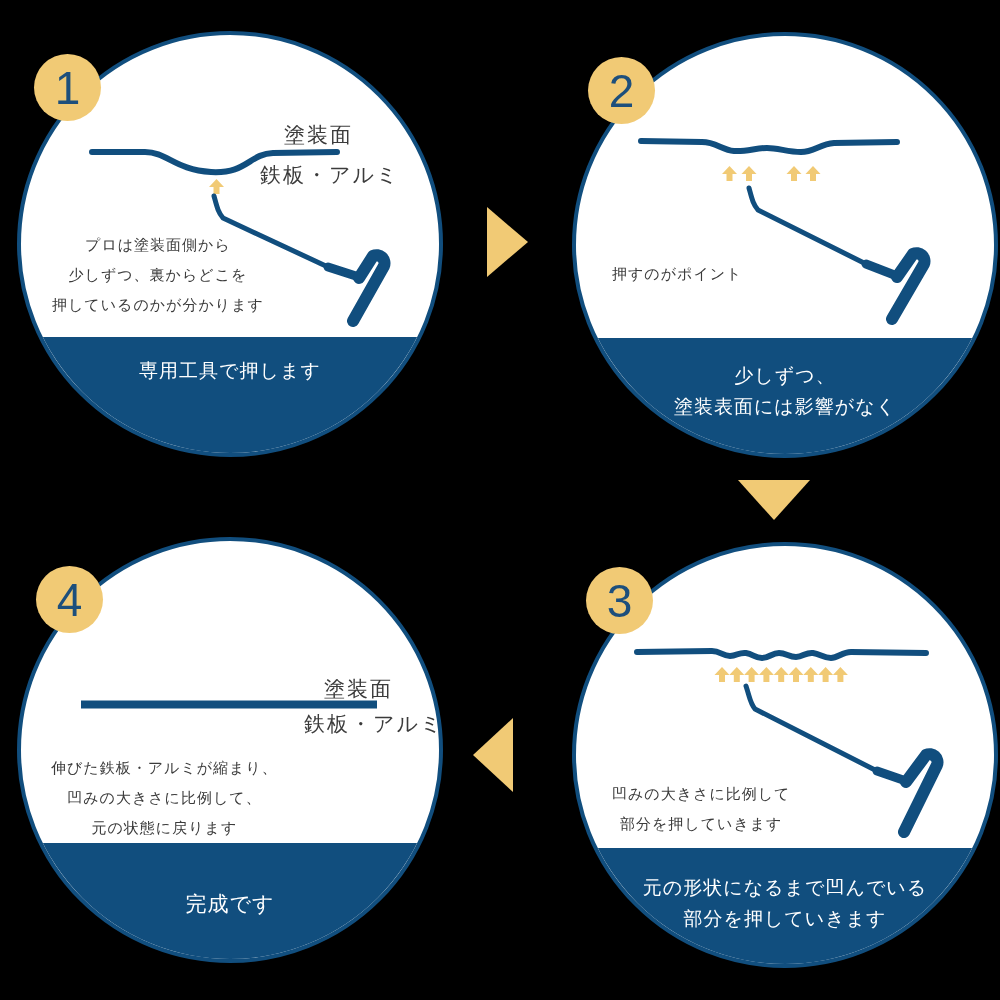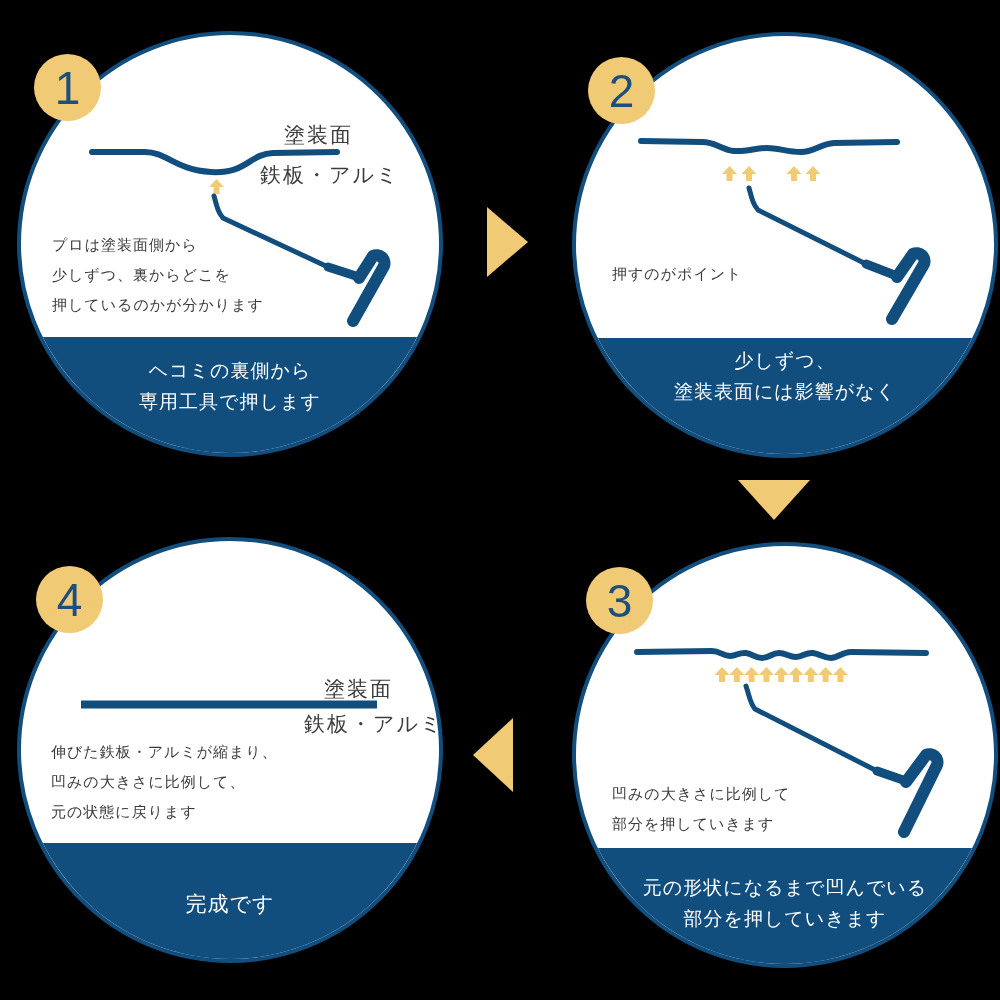--- a/index.html
+++ b/index.html
@@ -24,21 +24,21 @@
   .panel{stroke:#114E7E;stroke-width:6;fill:none;stroke-linecap:round;stroke-linejoin:round;}
   .rod-thin{stroke:#114E7E;stroke-width:5;fill:none;stroke-linecap:round;}
   .rod-mid{stroke:#114E7E;stroke-width:9;fill:none;stroke-linecap:round;}
   .rod-handle{stroke:#114E7E;stroke-width:12;fill:none;stroke-linecap:round;stroke-linejoin:round;}
   .gold-fill{fill:#F1CA75;}
   .lbl{
     position:absolute;font-size:21px;letter-spacing:2px;color:#3B3B3B;white-space:nowrap;
   }
   .desc{
     position:absolute;font-size:15px;line-height:30px;letter-spacing:1px;
-    color:#3B3B3B;white-space:nowrap;
+    color:#3B3B3B;white-space:nowrap;text-align:center;
   }
   .caption{
     position:absolute;left:0;width:100%;text-align:center;
     color:#fff;font-size:19px;line-height:31px;letter-spacing:1px;font-weight:500;
     white-space:nowrap;
   }
   .caption.big{font-size:21px;}
   .badge{
     position:absolute;width:67px;height:67px;border-radius:50%;background:#F1CA75;
     display:flex;align-items:center;justify-content:center;z-index:5;
@@ -72,21 +72,20 @@
     </g>
   </svg>
   <div class="lbl" style="left:263px;top:86px">塗装面</div>
   <div class="lbl" style="left:239px;top:126px">鉄板・アルミ</div>
   <div class="desc" style="left:31px;top:195px">
     <div>プロは塗装面側から</div>
     <div>少しずつ、裏からどこを</div>
     <div>押しているのかが分かります</div>
   </div>
   <div class="caption" style="top:320px">
-    <div>ヘコミの裏側から</div>
     <div>専用工具で押します</div>
   </div>
 </div>
 
 <div class="circle c2">
   <div class="band"></div>
   <svg class="diagram" viewBox="0 0 418 418">
     <path class="panel" d="M 65,105 L 126,106 C 140,106 146,114 158,115 C 170,116 180,112 191,112 C 202,112 212,116 225,116 C 238,116 244,108 258,107 L 321,106"></path>
     <g class="gold-fill">
       <use href="#up-arrow" transform="translate(153.5,130)"></use>
@@ -96,21 +95,21 @@
     </g>
     <g>
       <path class="rod-thin" d="M 173,152 C 176,163 177,168 182,174 L 290,228"></path>
       <path class="rod-mid" d="M 290,228 L 321,240"></path>
       <path class="rod-handle" d="M 321,241 L 337,218 A 8,8 0 0 1 348,228 L 316,283"></path>
     </g>
   </svg>
   <div class="desc" style="left:36px;top:223px">
     <div>押すのがポイント</div>
   </div>
-  <div class="caption" style="top:309px">
+  <div class="caption" style="top:324px">
     <div>少しずつ、</div>
     <div>塗装表面には影響がなく</div>
   </div>
 </div>
 
 <div class="circle c3">
   <div class="band"></div>
   <svg class="diagram" viewBox="0 0 418 418">
     <path class="panel" d="M 61,106 L 136,105 C 144,105 147,110 154,110 C 161,110 163,106 170,107 C 177,108 179,112 186,112 C 193,112 196,107 203,107 C 210,107 213,111 220,111 C 227,111 230,106 237,107 C 244,108 248,112 255,112 C 262,112 266,106 275,106 L 350,107"></path>
     <g class="gold-fill">
@@ -140,21 +139,21 @@
   </div>
 </div>
 
 <div class="circle c4">
   <div class="band"></div>
   <svg class="diagram" viewBox="0 0 418 418">
     <path d="M 60,163.5 L 356,163.5" stroke="#114E7E" stroke-width="8" fill="none"></path>
   </svg>
   <div class="lbl" style="left:303px;top:134px">塗装面</div>
   <div class="lbl" style="left:283px;top:169px">鉄板・アルミ</div>
-  <div class="desc" style="left:30px;top:196px">
+  <div class="desc" style="left:30px;top:212px">
     <div>伸びた鉄板・アルミが縮まり、</div>
     <div>凹みの大きさに比例して、</div>
     <div>元の状態に戻ります</div>
   </div>
   <div class="caption big" style="top:347px">
     <div>完成です</div>
   </div>
 </div>
 
 <div class="badge" style="left:34px;top:54px">

